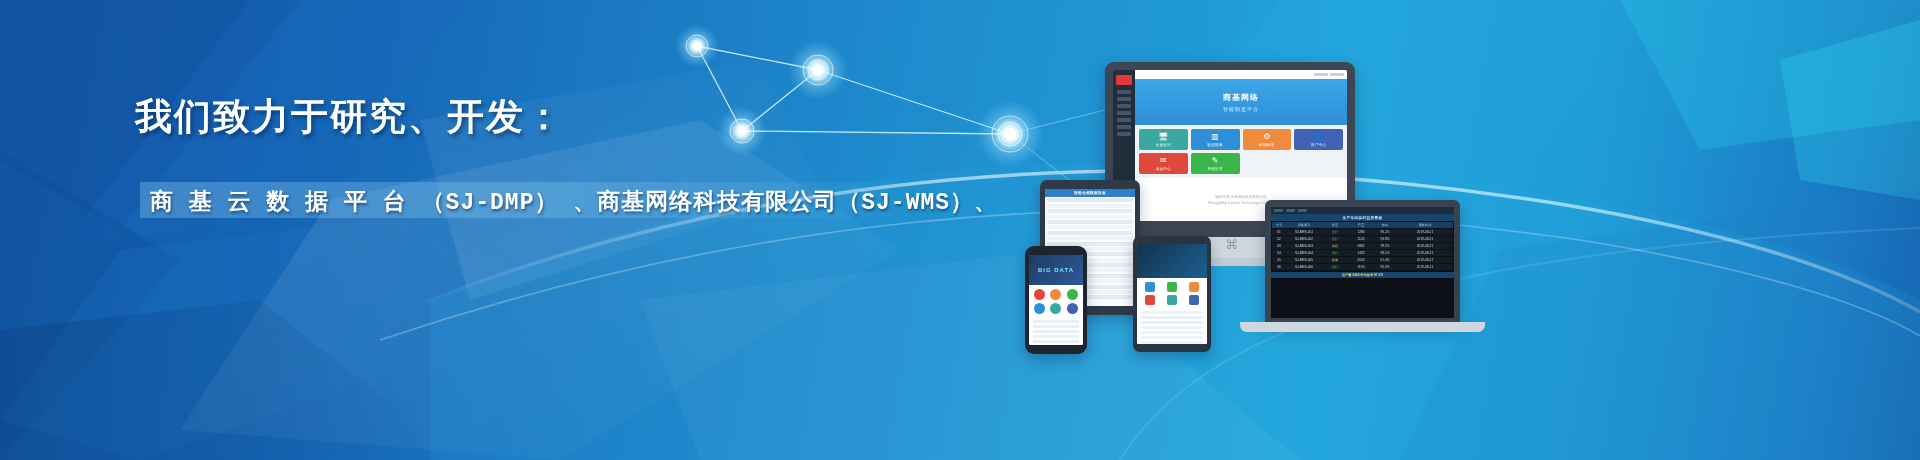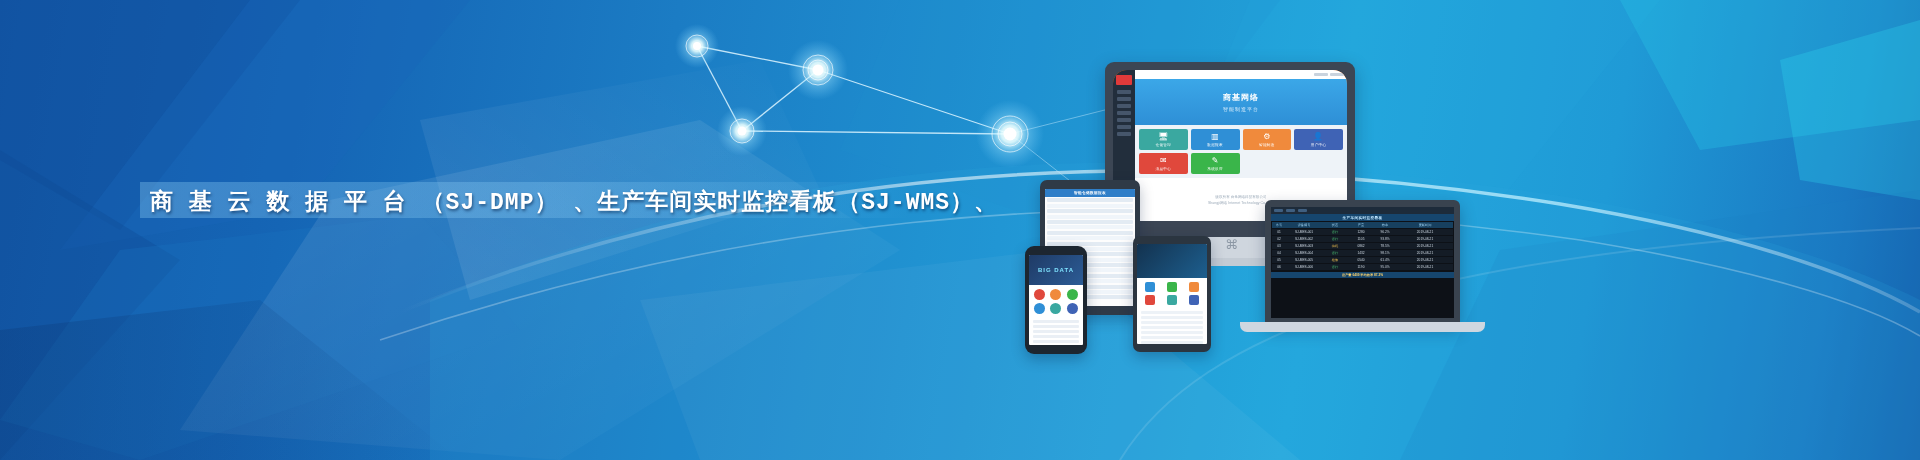--- a/index.html
+++ b/index.html
@@ -28,21 +28,21 @@
     text-shadow:1px 2px 3px rgba(0,30,70,.55);
   }
   .line-1{left:150px;top:186px;font-size:23px;letter-spacing:2.2px;}
   .line-2{left:146px;top:228px;font-size:23px;letter-spacing:0.6px;}
   .mono{font-family:"Liberation Mono","DejaVu Sans Mono",monospace;letter-spacing:1px;}
   
   .devices{position:absolute;left:1000px;top:0;width:920px;height:460px;}
   .imac{position:absolute;left:105px;top:62px;width:250px;height:175px;
     background:#3c4654;border-radius:9px;padding:8px 8px 16px 8px;
     box-shadow:0 6px 18px rgba(0,25,60,.30);}
-  .imac-screen{width:100%;height:100%;background:#f97316;border-radius:14px;overflow:hidden;display:flex;}
+  .imac-screen{width:100%;height:100%;background:#f97316;border-radius:2px;overflow:hidden;display:flex;}
   .imac-neck{position:absolute;left:195px;top:237px;width:70px;height:26px;background:#cfd6de;}
   .imac-base{position:absolute;left:148px;top:258px;width:165px;height:8px;background:#c3cbd4;border-radius:0 0 5px 5px;}
   .apple-logo{position:absolute;left:225px;top:238px;width:12px;height:14px;color:#8d98a5;font-size:13px;line-height:14px;text-align:center;}
   .sidebar-mini{width:22px;background:#222e3c;padding-top:5px;}
   .sb-logo{height:10px;margin:0 3px 5px 3px;background:#e03a3a;border-radius:1px;}
   .sb-item{height:4px;margin:3px 4px;background:#46566b;border-radius:1px;}
   .imac-main{flex:1;display:flex;flex-direction:column;}
   .imac-top{height:9px;background:#ffffff;display:flex;align-items:center;justify-content:flex-end;gap:2px;padding-right:3px;}
   .imac-top i{display:block;width:14px;height:3px;background:#c9d3de;border-radius:1px;}
   .imac-hero{height:46px;background:linear-gradient(180deg,#3ba7e8 0%,#2e8fd6 100%);
@@ -176,22 +176,23 @@
       <g fill="#ffffff">
         <circle cx="697" cy="46" r="4"></circle>
         <circle cx="818" cy="70" r="5.5"></circle>
         <circle cx="742" cy="131" r="4.5"></circle>
         <circle cx="1010" cy="134" r="6.5"></circle>
       </g>
     </svg>
   </div>
 
   <div class="text-block">
+    <div class="headline">我们致力于研究、开发：</div>
     <div class="hl-band"></div>
-    <div class="line line-1 mono">商 基 云 数 据 平 台 （SJ-DMP） 、生产车间实时监控看板（SJ-WMS）、</div>
+    <div class="line line-1 mono">商 基 云 数 据 平 台 （SJ-DMP） 、商基网络科技有限公司（SJ-WMS）、</div>
   </div>
 
   <div class="devices">
 
     <div class="imac">
       <div class="imac-screen">
         <div class="sidebar-mini">
           <div class="sb-logo"></div>
           <div class="sb-item"></div>
           <div class="sb-item"></div>

